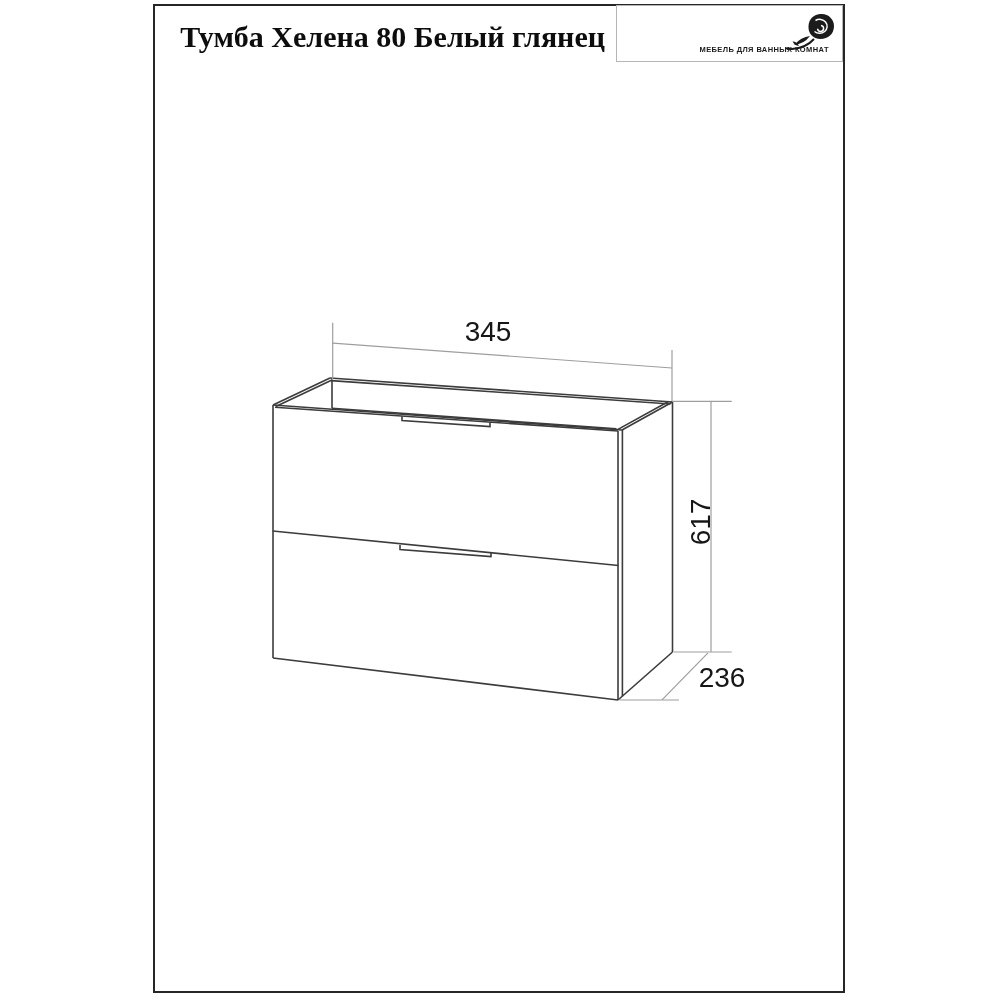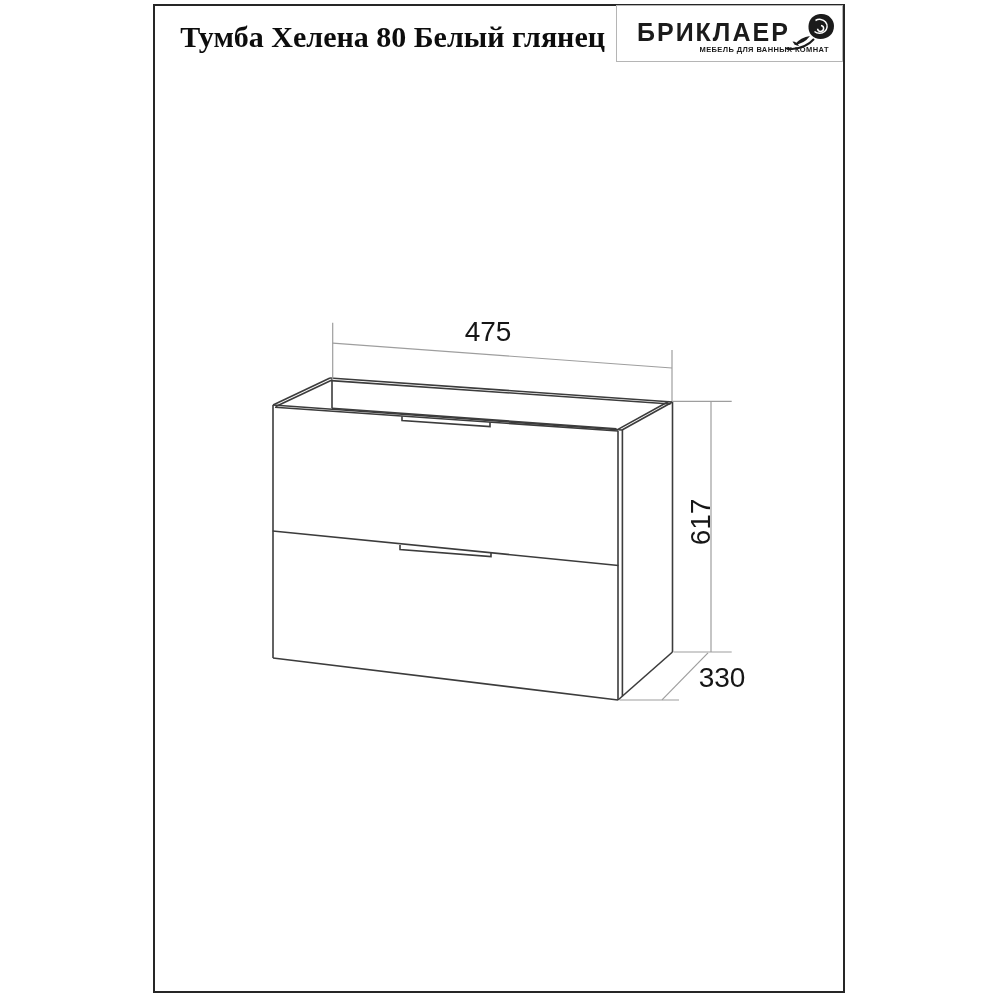--- a/index.html
+++ b/index.html
@@ -44,21 +44,20 @@
   .dim-depth{left:694px;top:662px;width:56px;}
 </style>
 </head>
 <body>
 
 <div class="page-frame"></div>
 
 <div class="title">Тумба Хелена 80 Белый глянец</div>
 
 <div class="logo-box">
-  <span class="brand-name">БРИКЛАЕР</span>
   <span class="brand-rose">
     <svg width="52" height="40" viewBox="0 0 52 40">
       <path d="M36,2 C44,1 50,7 50,14 C50,22 44,27 36.5,27 C29,27 24,21.5 24.5,14 C25,7 29,3 36,2 Z" fill="#1b1b1b"></path>
       <path d="M37,13.5 a3,3 0 1,1 -3.4,3.2" fill="none" stroke="#ffffff" stroke-width="1.5"></path>
       <path d="M30.5,19.5 a7.5,7 0 1,0 1,-11" fill="none" stroke="#ffffff" stroke-width="1.5"></path>
       <path d="M26,24 Q20,32 10,33 Q17,25 26,24 Z" fill="#1b1b1b"></path>
       <path d="M30,27 Q22,36 8,37 Q4,37.5 2,36" fill="none" stroke="#1b1b1b" stroke-width="2"></path>
       <path d="M15,34 Q13,29.5 8.5,29.5 Q10.5,33.5 15,34 Z" fill="#1b1b1b"></path>
       <circle cx="4.5" cy="36.5" r="1.6" fill="#1b1b1b"></circle>
     </svg>
@@ -102,15 +101,15 @@
 
     <path d="M672.8,401.3 L731.7,401.3"></path>
     <path d="M673.5,652 L731.7,652"></path>
     <path d="M711,401.3 L711,652"></path>
 
     <path d="M619.5,700 L679,700"></path>
     <path d="M708,652.8 L662,699.8"></path>
   </g>
 </svg>
 
-<div class="dim-label dim-width">475</div>
+<div class="dim-label dim-width">345</div>
 <div class="dim-label dim-height">617</div>
-<div class="dim-label dim-depth">330</div>
+<div class="dim-label dim-depth">236</div>
 
 </body></html>

